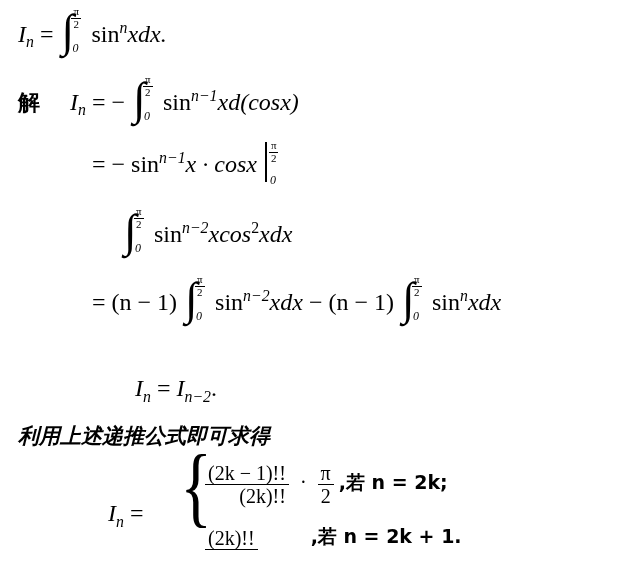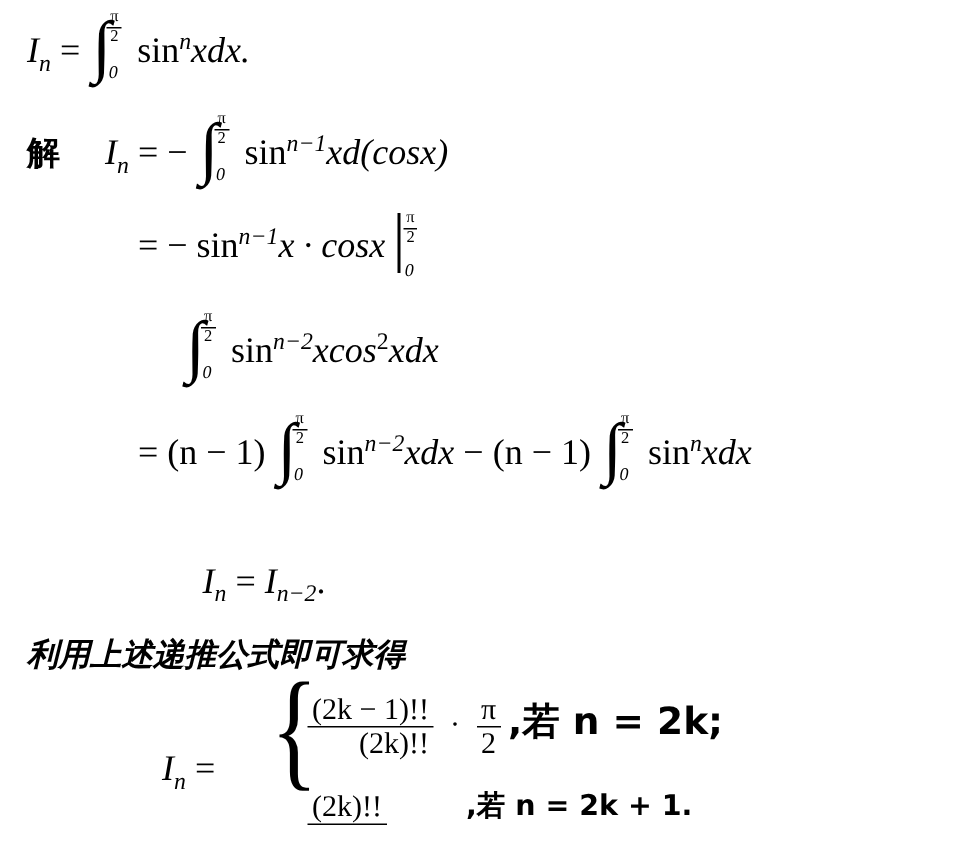--- a/index.html
+++ b/index.html
@@ -262,21 +262,21 @@
   <div class="line" style="left:205px; top:462px; font-size:20px;">
     <span class="casefrac" style="font-size:20px;">
       <span class="num">(2k − 1)!!</span>
       <span class="den">(2k)!!</span>
     </span>
     <span class="up" style="padding:0 6px;">·</span>
     <span class="casefrac" style="font-size:20px;">
       <span class="num">π</span>
       <span class="den">2</span>
     </span>
-    <span class="cjk" style="font-size:25px;">,若 n = 2k;</span>
+    <span class="cjk" style="font-size:19px;">,若 n = 2k;</span>
   </div>
 
   <div class="line" style="left:205px; top:524px; font-size:20px;">
     <span class="casefrac" style="font-size:20px;">
       <span class="num">(2k)!!</span>
     </span>
     <span class="cjk" style="font-size:19px;margin-left:48px;">,若 n = 2k + 1.</span>
   </div>
 
 </div>

